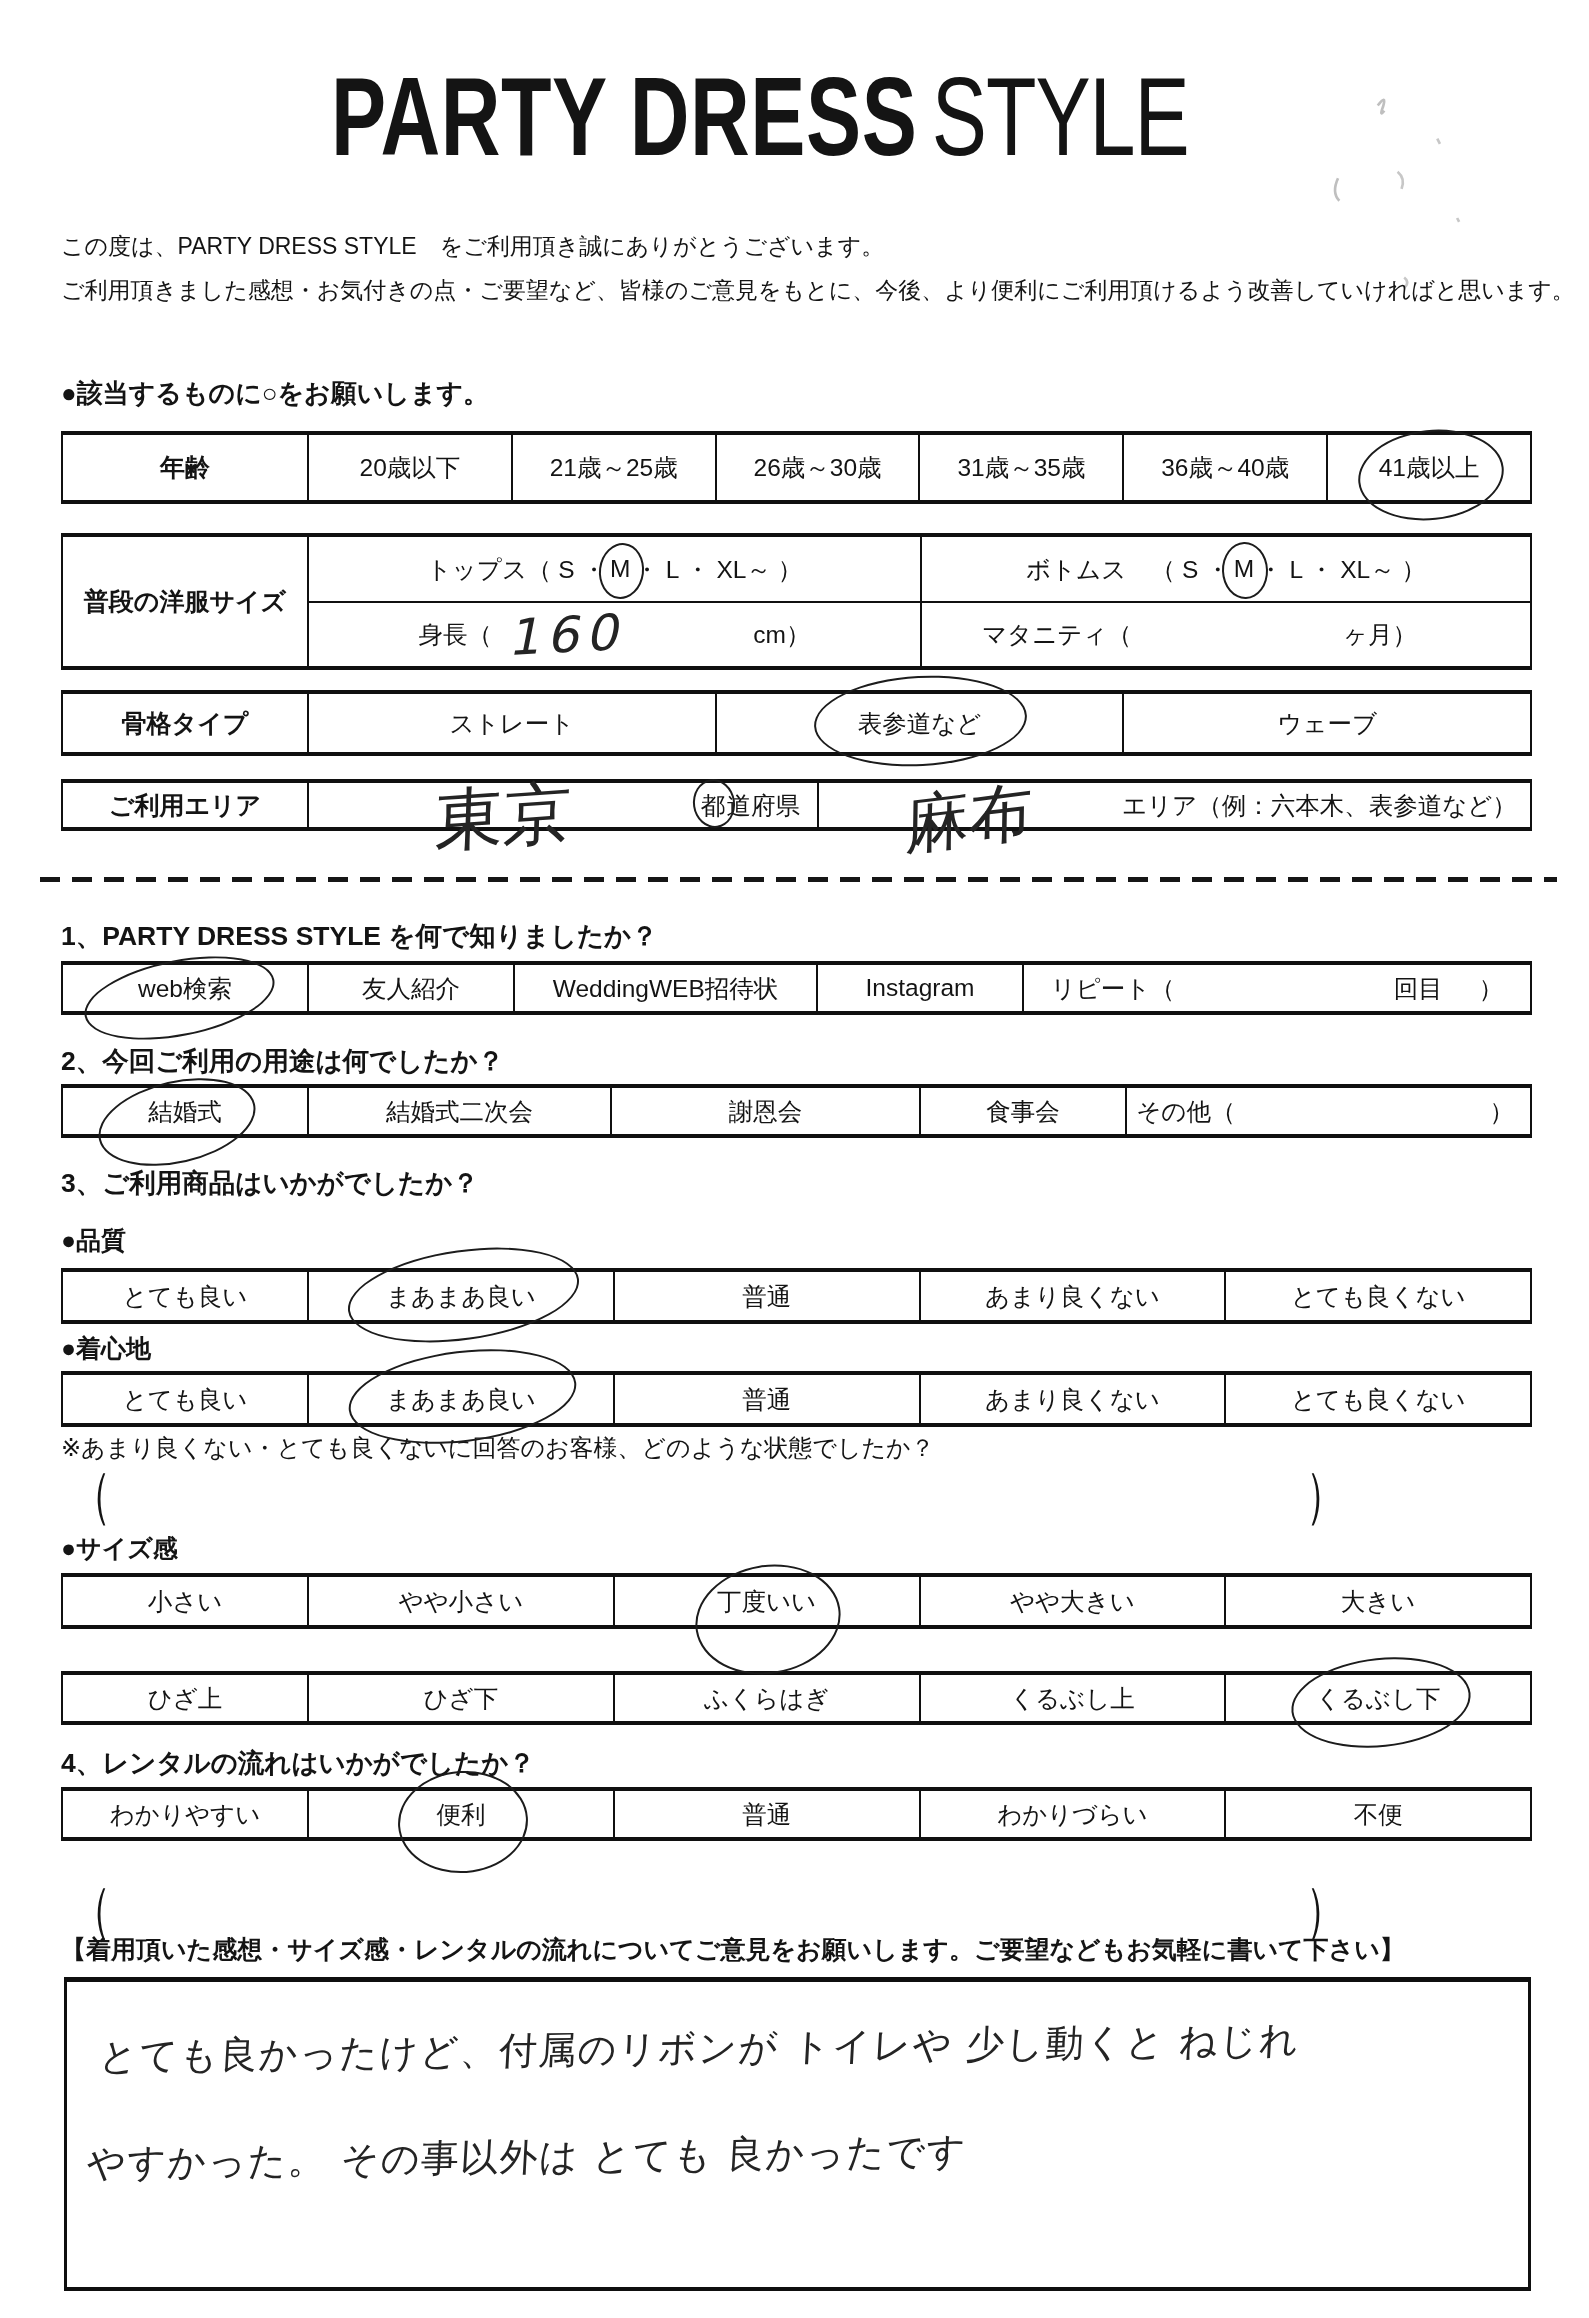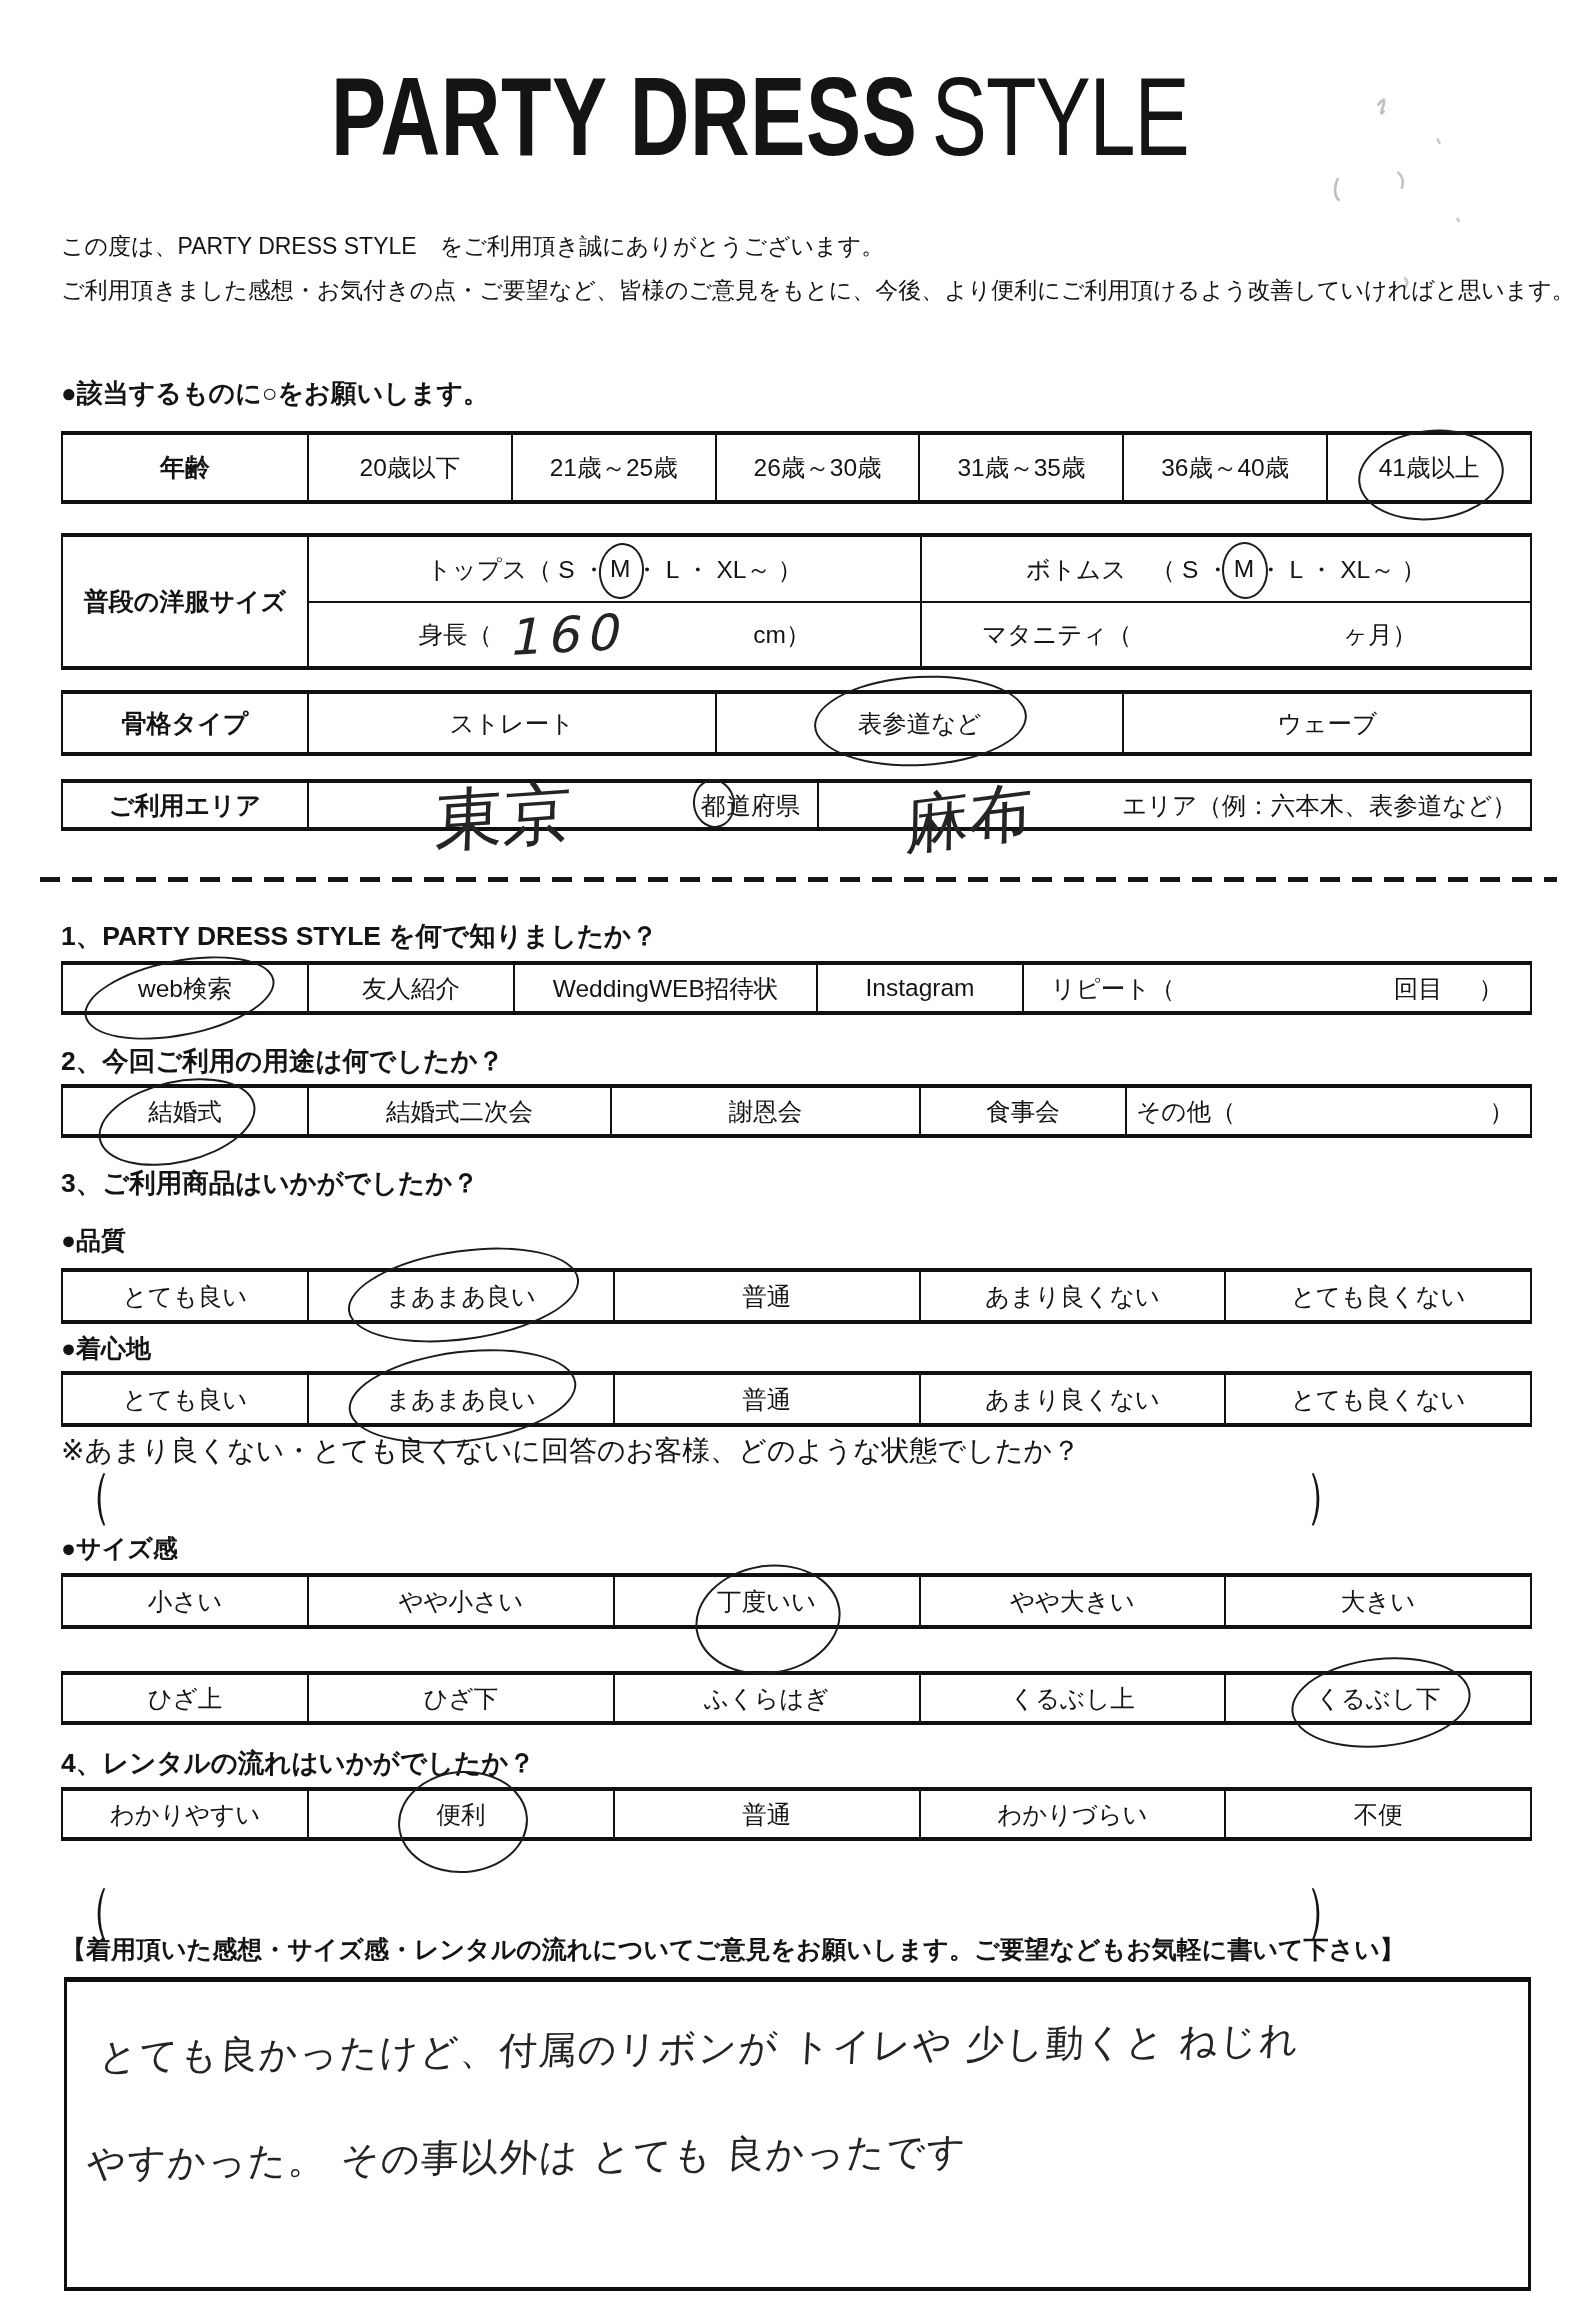--- a/index.html
+++ b/index.html
@@ -31,21 +31,21 @@
   .hw-azabu{position:absolute;left:86px;top:-8px;font-size:64px;transform:rotate(-7deg) skewX(-8deg);}
   .hw-160{font-size:50px;transform:skewX(-14deg) rotate(-3deg);letter-spacing:6.6px;}
   
   .t-size .r2{border-top:2px solid #101010;}
   .mwrap{position:relative;display:inline-block;padding:0 4px;}
   
   .dash{position:absolute;top:877px;left:40px;width:1517px;height:4.6px;
         background:repeating-linear-gradient(90deg,#161616 0 20px,transparent 20px 32px);}
   .qh{position:absolute;left:61px;font-size:26.5px;font-weight:700;white-space:nowrap;}
   .blt{position:absolute;left:61px;font-size:25px;font-weight:700;}
-  .note{position:absolute;left:61px;font-size:28px;white-space:nowrap;}
+  .note{position:absolute;left:61px;font-size:24px;white-space:nowrap;}
   .paren-row{position:absolute;left:61px;width:1471px;height:60px;}
   .paren{position:absolute;font-size:38px;font-weight:300;transform:scaleY(1.6);top:5.3px;}
   .paren.open{left:12px;}
   .paren.close{left:1245px;}
   
   .c-header{position:absolute;top:1933px;left:61px;font-size:25px;font-weight:700;white-space:nowrap;}
   .c-box{position:absolute;top:1977px;left:64px;width:1467px;height:314px;box-sizing:border-box;
          border:3.3px solid #0f0f0f;border-top:5.3px solid #0f0f0f;border-bottom:4.6px solid #0f0f0f;}
   .c-line{position:absolute;font-size:38px;letter-spacing:1.3px;white-space:nowrap;transform:rotate(-0.8deg) skewX(-4deg);}
   .c-line1{top:41px;left:32px;}

